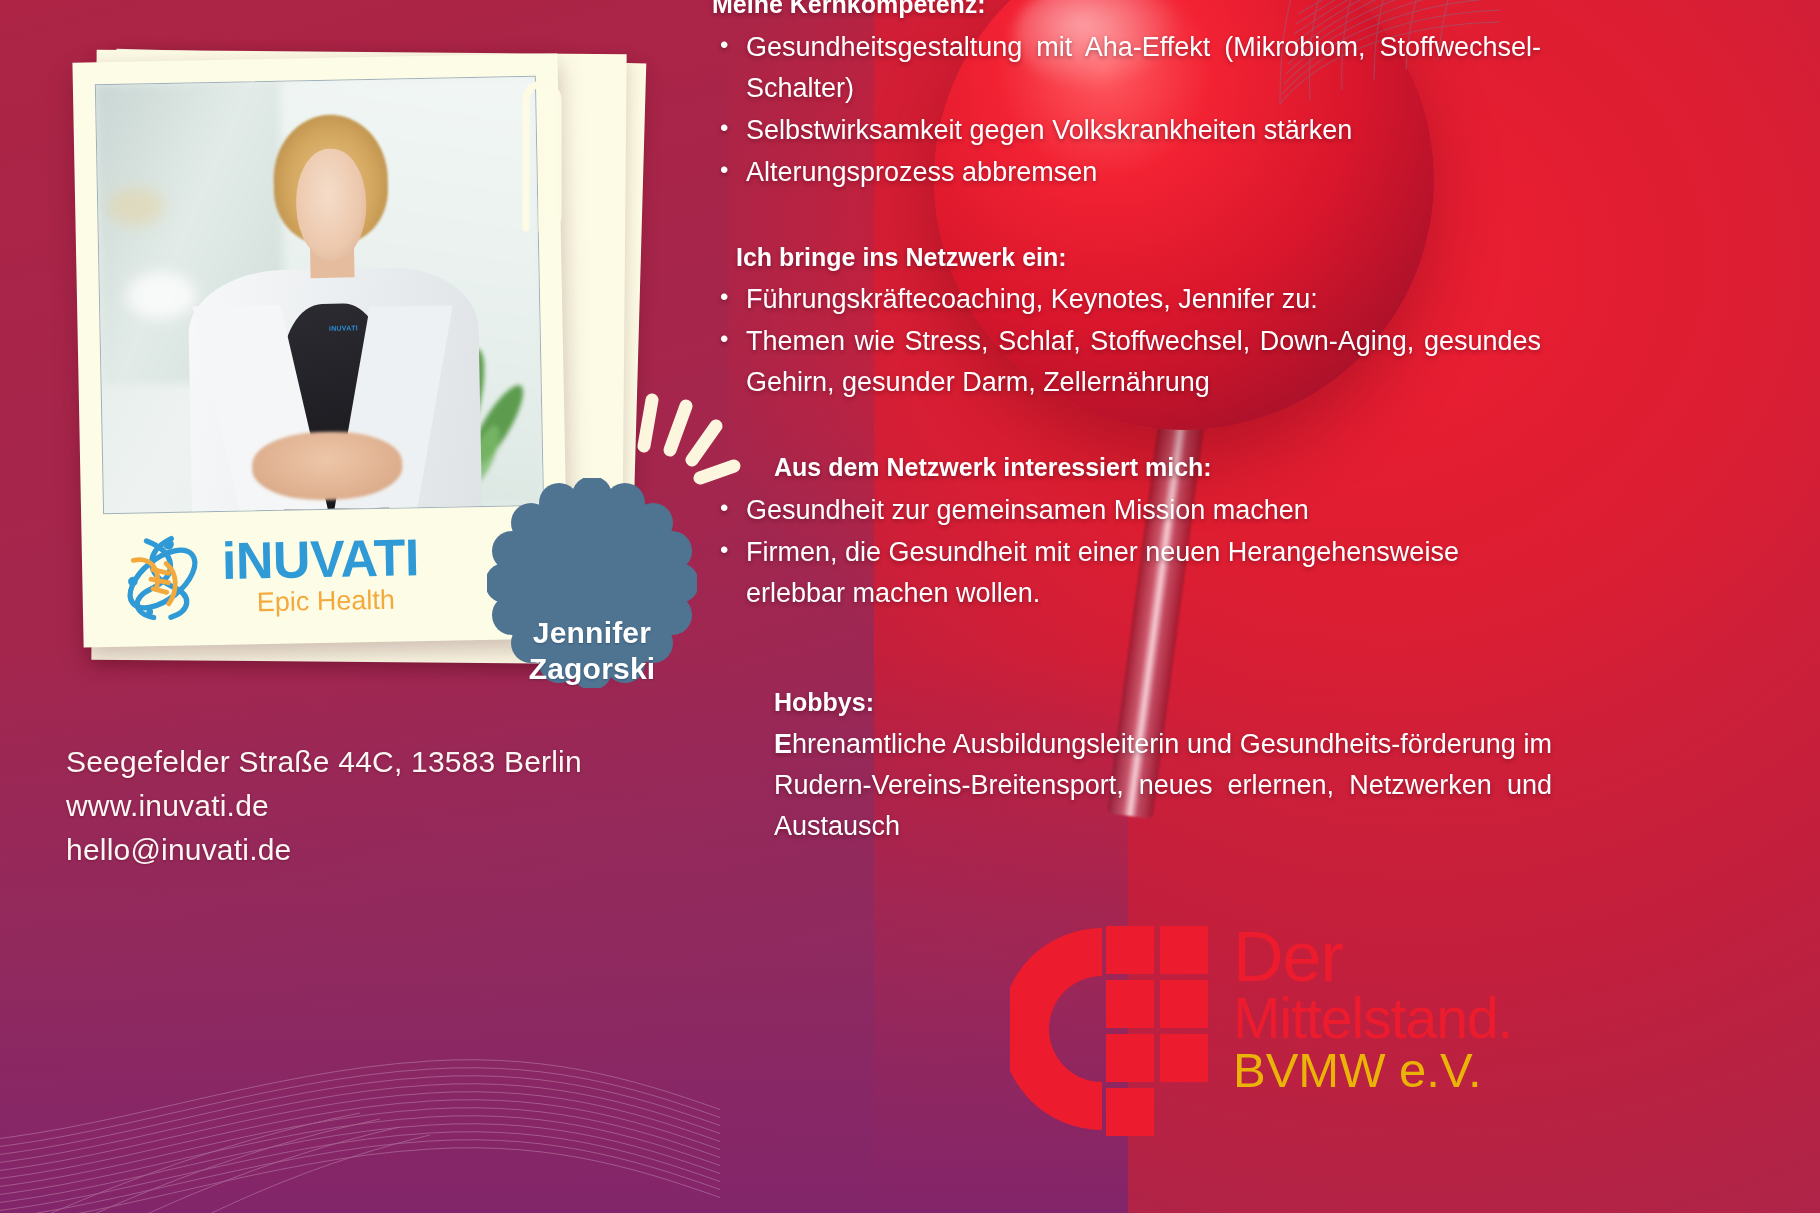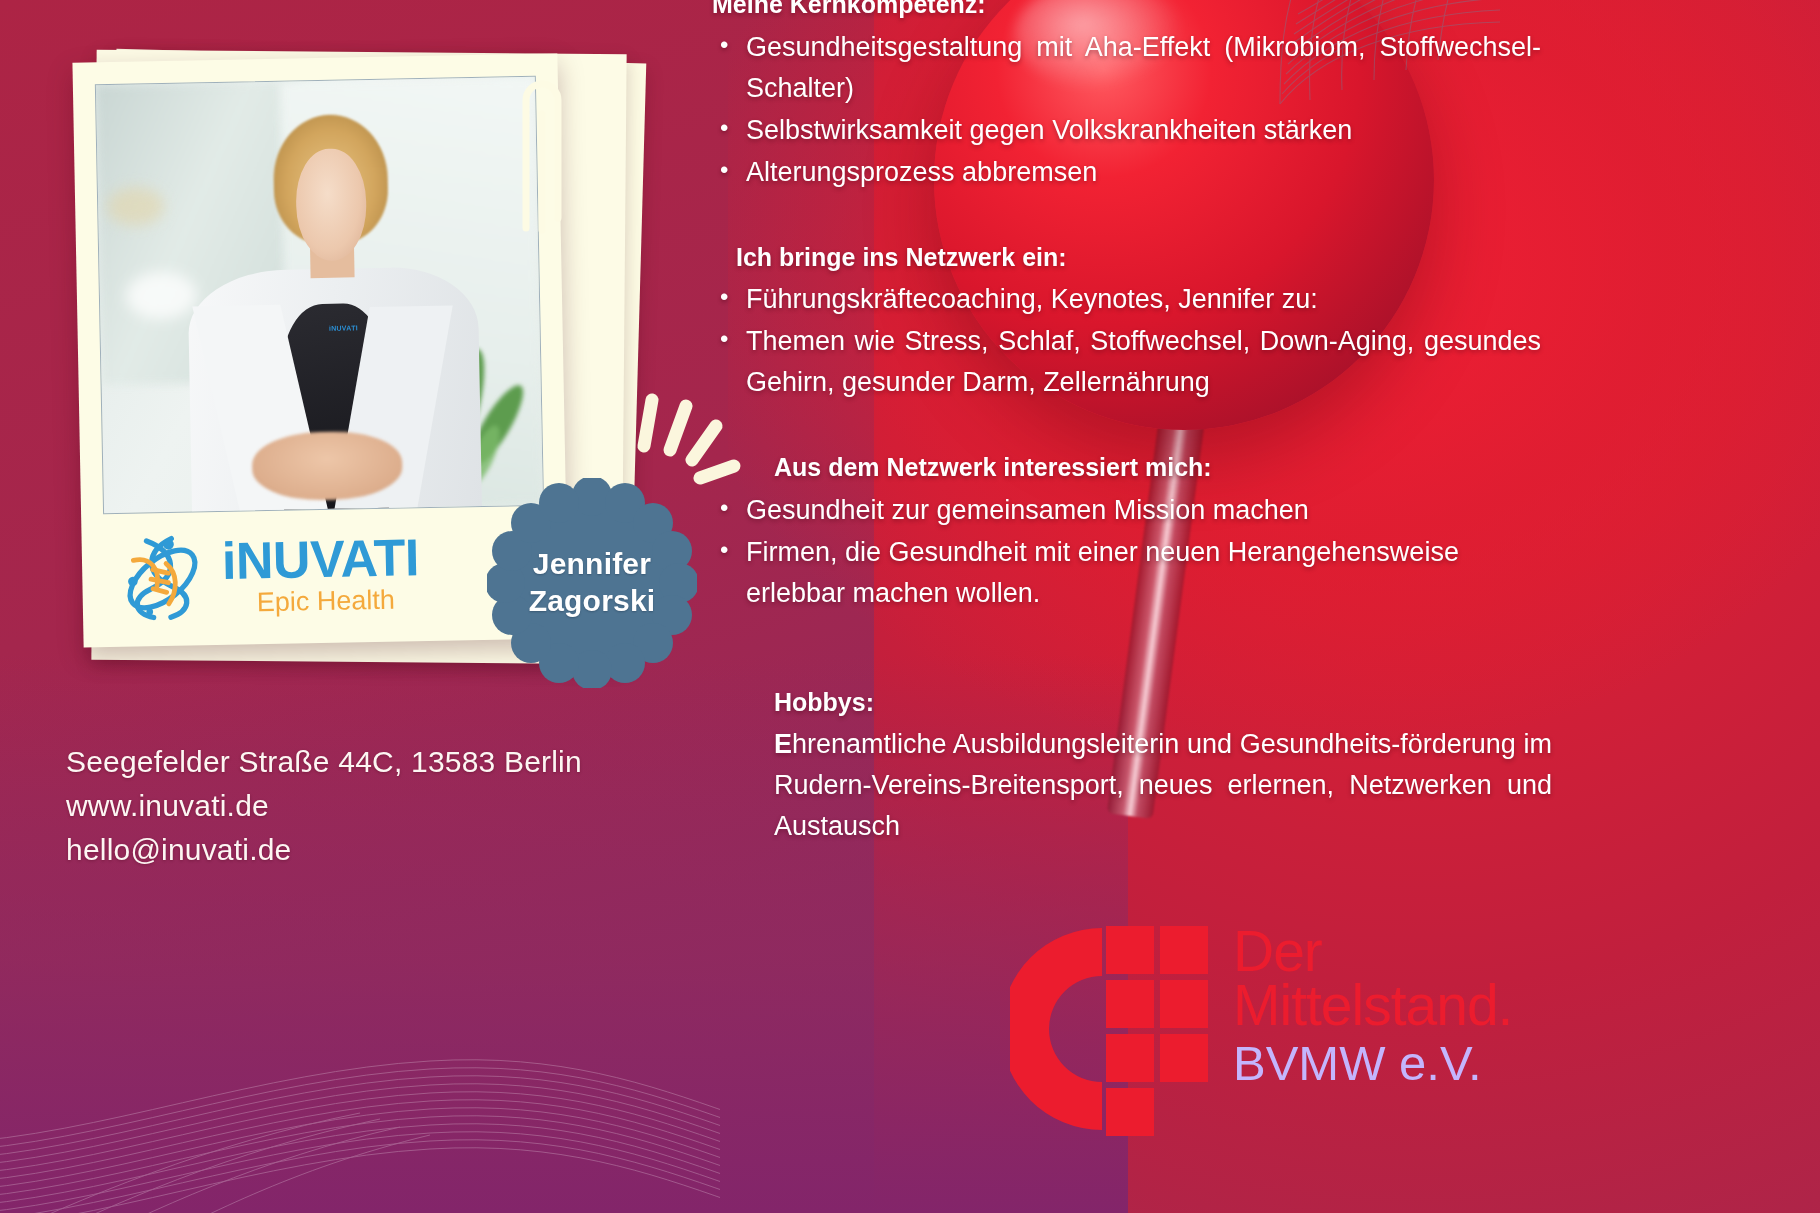--- a/index.html
+++ b/index.html
@@ -113,21 +113,21 @@
 
   .logo-row { display:flex; align-items:center; gap:8px; padding:18px 4px 0 14px; }
   .logo-mark { width:96px; height:92px; flex:0 0 auto; }
   .logo-text { display:flex; flex-direction:column; line-height:1; }
   .logo-main { font-size:52px; font-weight:bold; color:#2f9ad6; letter-spacing:-.5px; }
   .logo-sub { font-size:27px; color:#f4a93c; margin-left:34px; margin-top:3px; }
 
   
   #name-badge {
     position:absolute; left:487px; top:478px; width:210px; height:210px;
-    display:flex; align-items:center; justify-content:center; text-align:center;
+    display:flex; align-items:flex-end; justify-content:center; text-align:center;
   }
   .badge-shape { position:absolute; inset:0; }
   .badge-label {
     position:relative; z-index:2; color:#ffffff; font-weight:bold;
     font-size:30px; line-height:1.22; letter-spacing:.2px;
     text-shadow:0 1px 2px rgba(20,40,60,.35);
   }
   
   #sparkles { position:absolute; left:630px; top:392px; width:140px; height:130px; }
 
@@ -169,23 +169,23 @@
     padding-left:62px;
   }
   .para .cap { font-weight:bold; }
   .sp-md { height:44px; }
 
   
   #bvmw { position:absolute; left:1010px; top:912px; width:560px; height:305px;
     display:flex; align-items:flex-start; gap:18px; }
   .bv-mark { width:205px; height:215px; flex:0 0 auto; margin-top:10px; }
   .bv-text { display:flex; flex-direction:column; line-height:.95; padding-top:12px; }
-  .bv-l1 { font-size:57px; color:#ec1c2e; letter-spacing:-1px; }
+  .bv-l1 { font-size:70px; color:#ec1c2e; letter-spacing:-1px; }
   .bv-l2 { font-size:57px; color:#ec1c2e; letter-spacing:-1px; }
-  .bv-l3 { font-size:49px; color:#c4b5fd; letter-spacing:0px; margin-top:8px; }
+  .bv-l3 { font-size:49px; color:#eab308; letter-spacing:0px; margin-top:2px; }
 </style>
 </head>
 <body>
 
 <div id="bg">
   <div class="bg-base"></div>
   <div class="bg-left-wash"></div>
   <div class="bg-red-glow"></div>
   <div class="bg-bottom-purple"></div>
 

